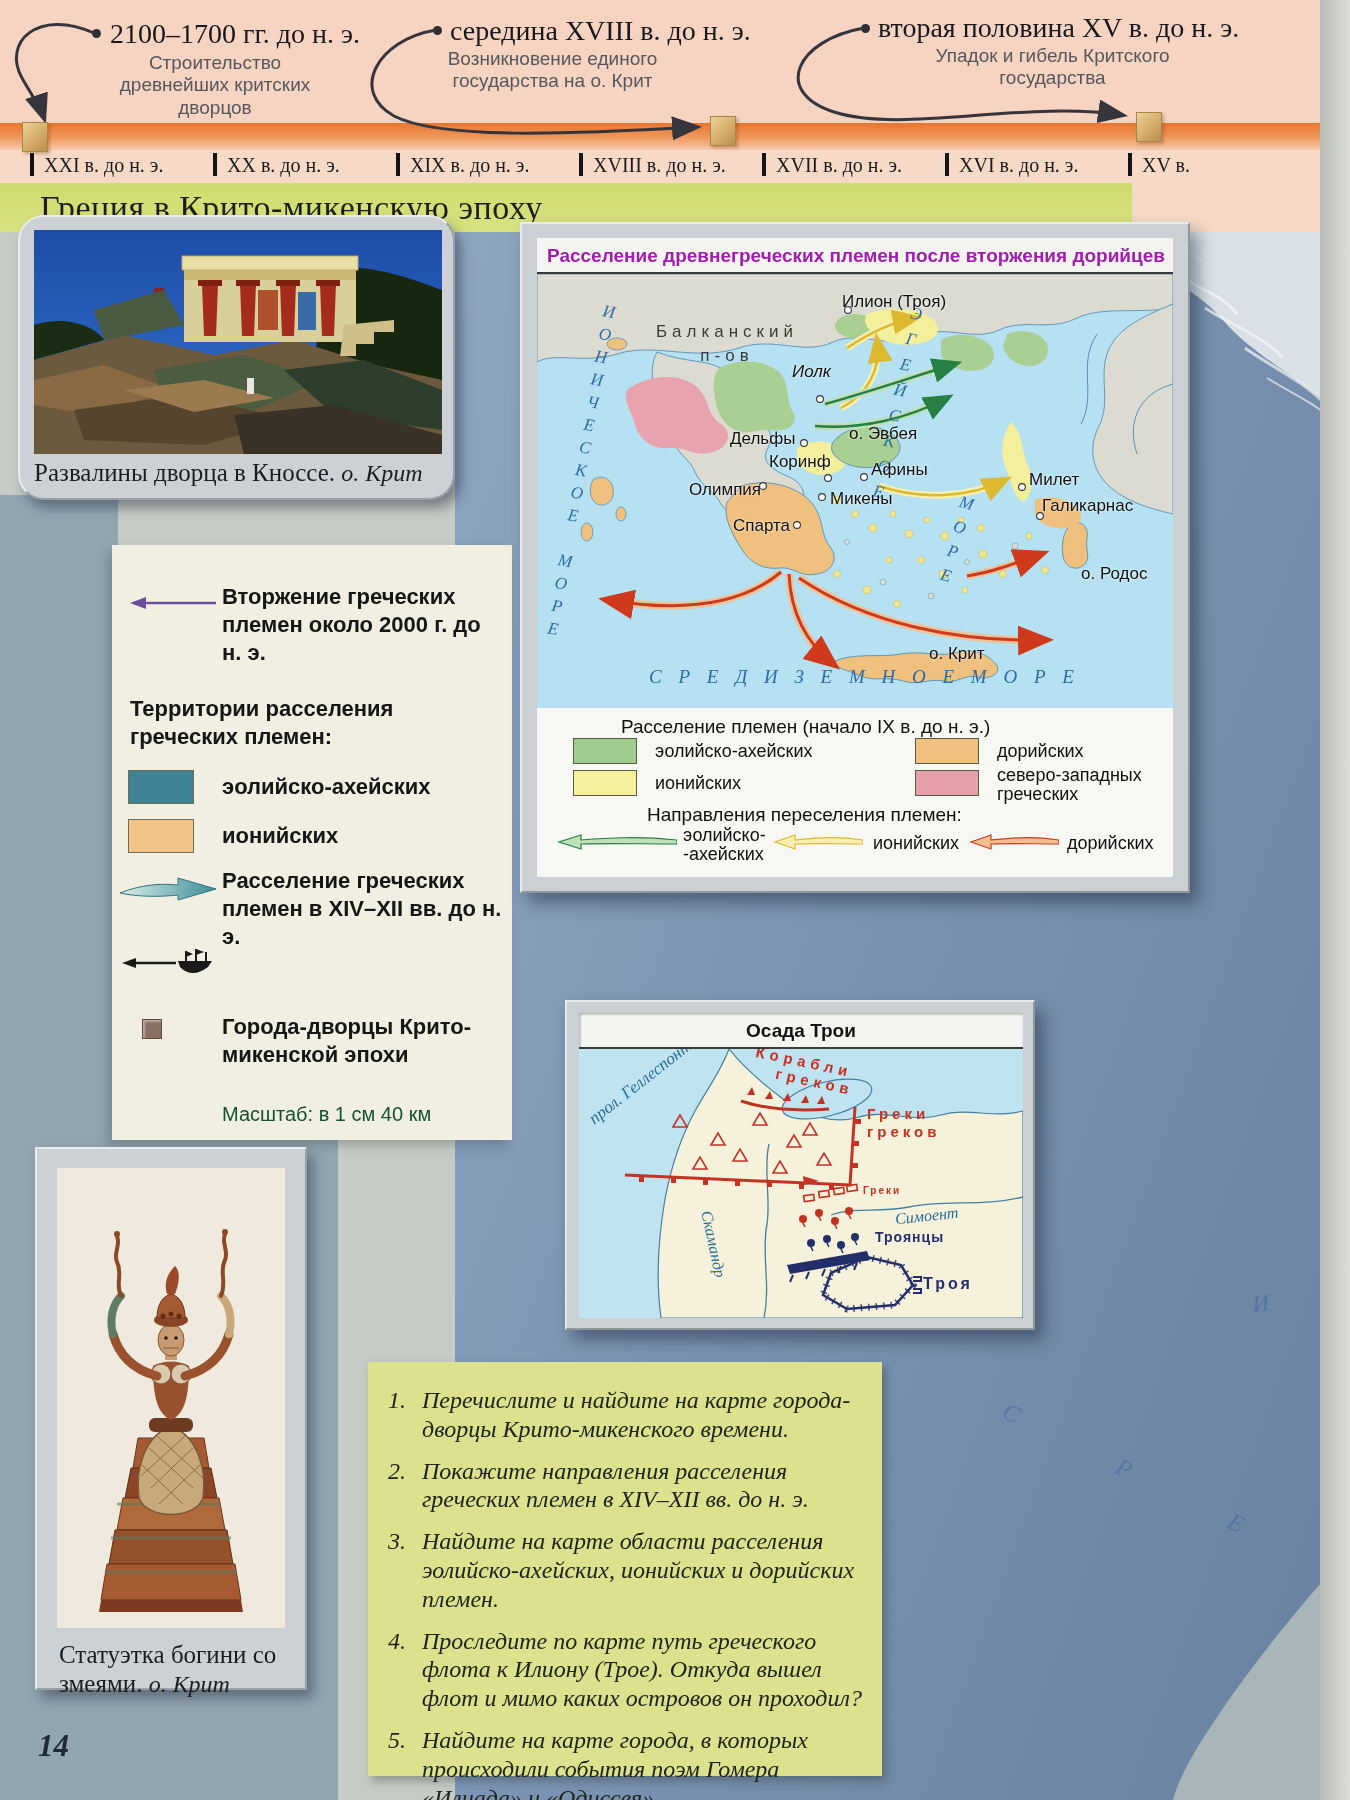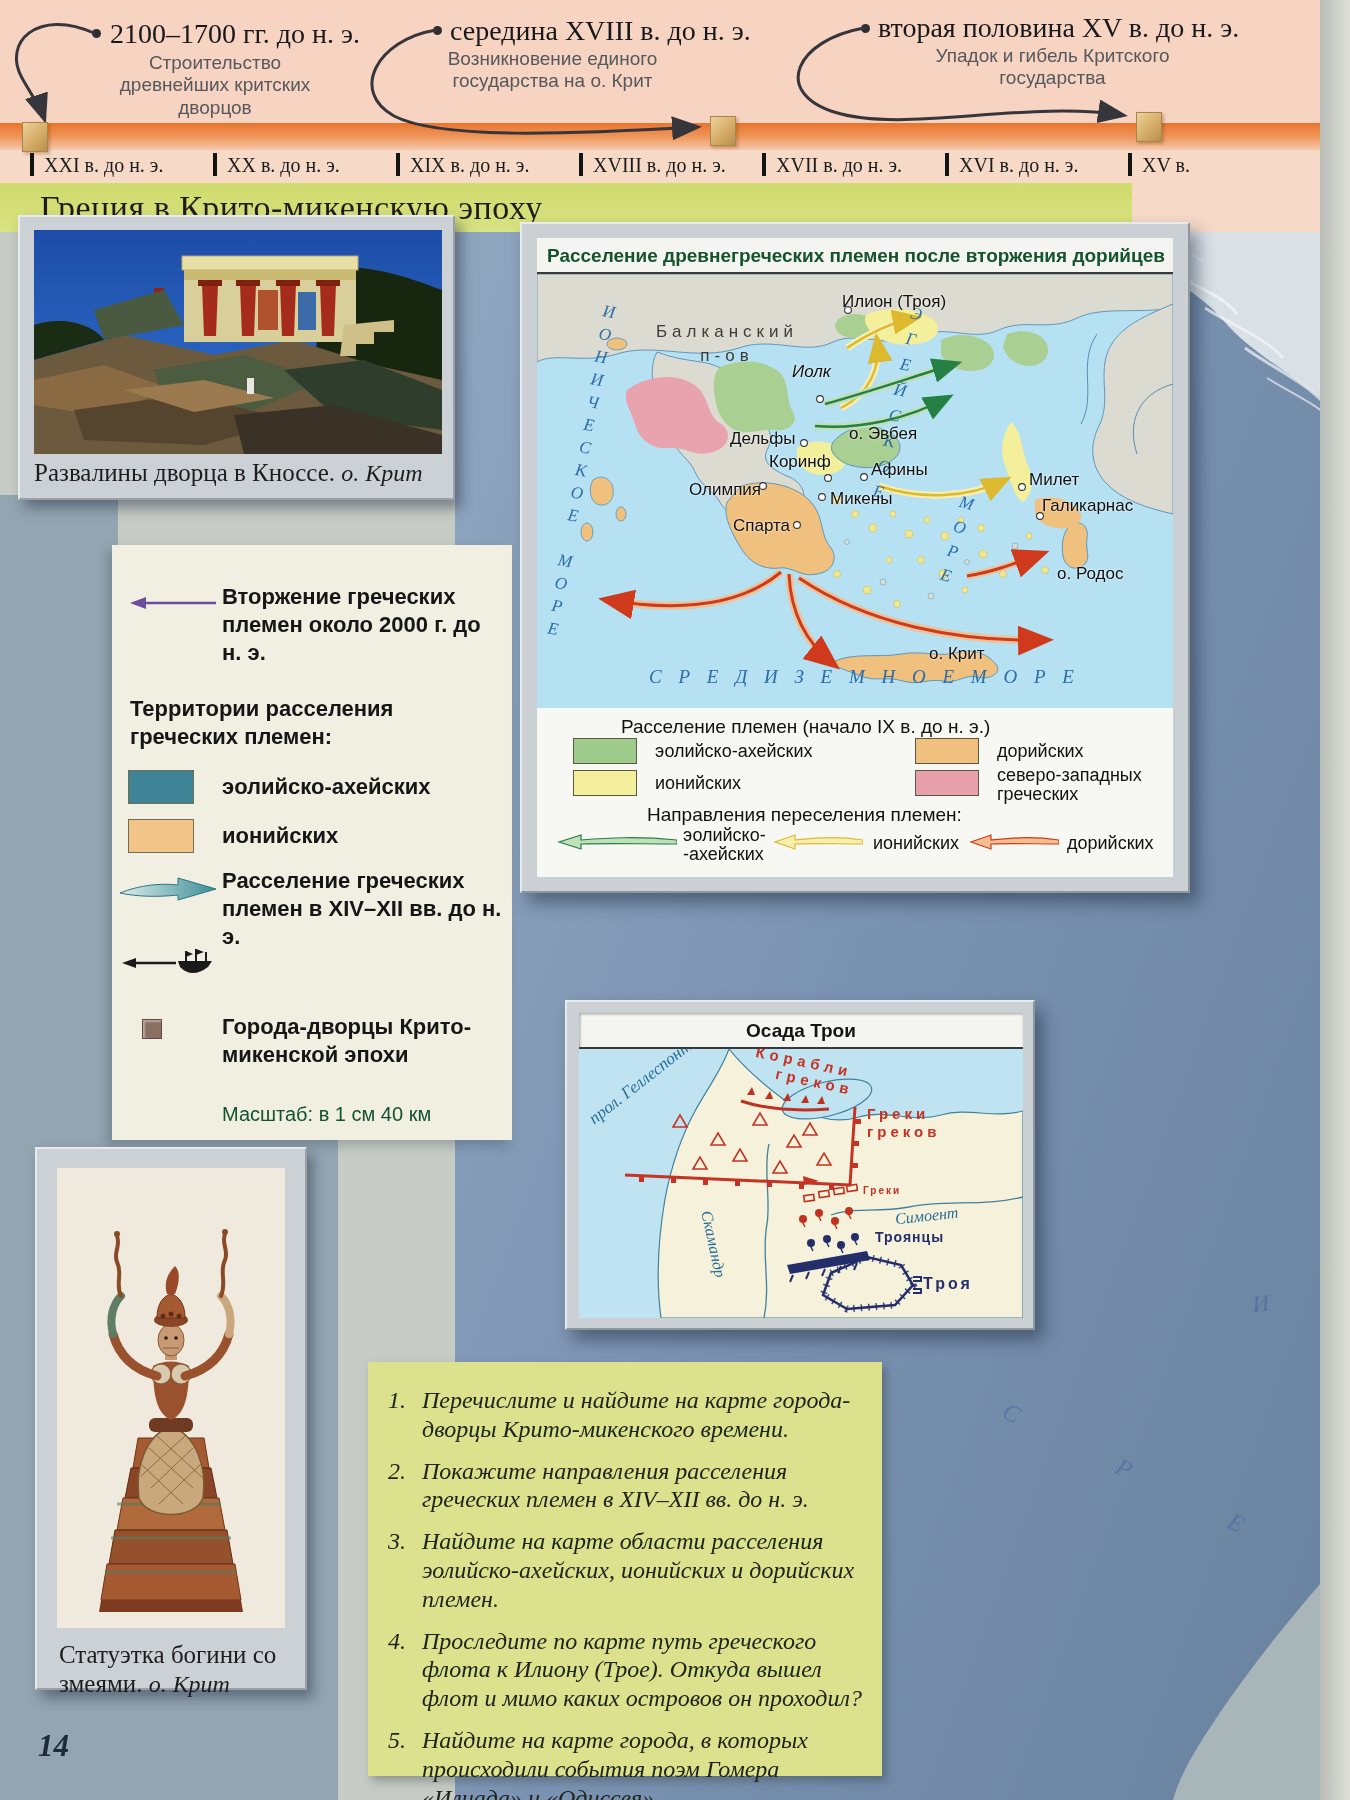--- a/index.html
+++ b/index.html
@@ -65,21 +65,21 @@
   .scale-note { position:absolute; left:110px; font-size:20px; color:#14532d; }
 
   
   .map-frame { left:520px; top:222px; width:670px; height:671px; background:#cbd0d5;
                border-top:2px solid #e8ebee; border-left:2px solid #e8ebee;
                border-right:2px solid #8f979d; border-bottom:2px solid #8f979d;
                box-shadow:8px 10px 16px rgba(20,30,50,.45); }
   .map-inner { position:absolute; left:15px; top:14px; width:636px; height:639px;
                background:#f6f6f2; box-shadow:inset 1px 1px 3px rgba(0,0,0,.35); }
   .map-title { height:36px; line-height:36px; font-weight:bold; font-size:19px;
-               color:#14532d; padding-left:10px; border-bottom:2px solid #3a3a3a;
+               color:#a21caf; padding-left:10px; border-bottom:2px solid #3a3a3a;
                background:#f4f4f0; white-space:nowrap; }
   .map-area { position:relative; width:636px; height:434px; background:#b5e1f2; overflow:hidden; }
   .city { position:absolute; font-size:17px; color:#101010; white-space:nowrap;
           text-shadow:0 0 3px rgba(255,255,255,.9); }
   .sealbl { position:absolute; font-family:"Liberation Serif",serif; font-style:italic;
             color:#2d6ca6; white-space:nowrap; }
   .vert { writing-mode:vertical-rl; text-orientation:upright; }
   .region-lbl { position:absolute; font-size:17px; letter-spacing:5px; color:#3c3c38;
                 text-align:center; }
   .map-legend { position:relative; width:636px; height:169px; background:#f7f7f3; }
@@ -177,21 +177,21 @@
   <span class="cent" style="left:762px;">XVII в. до н. э.</span>
   <span class="cent" style="left:945px;">XVI в. до н. э.</span>
   <span class="cent" style="left:1128px;">XV в.</span>
 
   <div class="abs title-bar">
     <span>Греция в Крито-микенскую эпоху</span>
   </div>
   <div class="abs title-right"></div>
   <div class="abs edge-strip"></div>
 
-  <div class="frame" style="left:18px;top:215px;width:437px;height:285px;">
+  <div class="frame" style="left:18px;top:215px;width:437px;height:285px;border-radius:26px;">
     <svg class="inner" style="left:14px;top:13px;" width="408" height="224" viewBox="0 0 408 224">
       <defs>
           <linearGradient id="sky" x1="0" y1="0" x2="0" y2="1">
         <stop offset="0" stop-color="#1d4da8"></stop>
             <stop offset="1" stop-color="#3272cf"></stop>
           </linearGradient>
         </defs>
       <rect width="408" height="224" fill="url(#sky)"></rect>
       <path d="M290,40 C330,30 380,50 408,60 L408,160 L280,140 Z" fill="#16260f"></path>
       <path d="M0,95 C30,85 60,95 70,110 L0,130 Z" fill="#1b2c14"></path>
@@ -384,21 +384,21 @@
         <div class="city" style="left:255px;top:88px;font-style:italic;">Иолк</div>
         <div class="city" style="left:193px;top:155px;">Дельфы</div>
         <div class="city" style="left:232px;top:178px;">Коринф</div>
         <div class="city" style="left:152px;top:206px;">Олимпия</div>
         <div class="city" style="left:293px;top:215px;">Микены</div>
         <div class="city" style="left:196px;top:242px;">Спарта</div>
         <div class="city" style="left:334px;top:186px;">Афины</div>
         <div class="city" style="left:492px;top:196px;">Милет</div>
         <div class="city" style="left:505px;top:222px;">Галикарнас</div>
         <div class="city" style="left:312px;top:150px;">о. Эвбея</div>
-        <div class="city" style="left:520px;top:290px;">о. Родос</div>
+        <div class="city" style="left:544px;top:290px;">о. Родос</div>
         <div class="city" style="left:392px;top:370px;">о. Крит</div>
         <div class="city" style="left:305px;top:18px;">Илион (Троя)</div>
       </div>
 
       <div class="map-legend">
         <div class="ml-hdr" style="left:84px;top:8px;text-align:center;">Расселение племен (начало IX в. до н. э.)</div>
 
         <div class="ml-swatch" style="left:36px;top:30px;background:#9fcb8d;"></div>
         <div class="ml-lbl" style="left:118px;top:34px;">эолийско-ахейских</div>
         <div class="ml-swatch" style="left:36px;top:62px;background:#f3ef9a;"></div>

